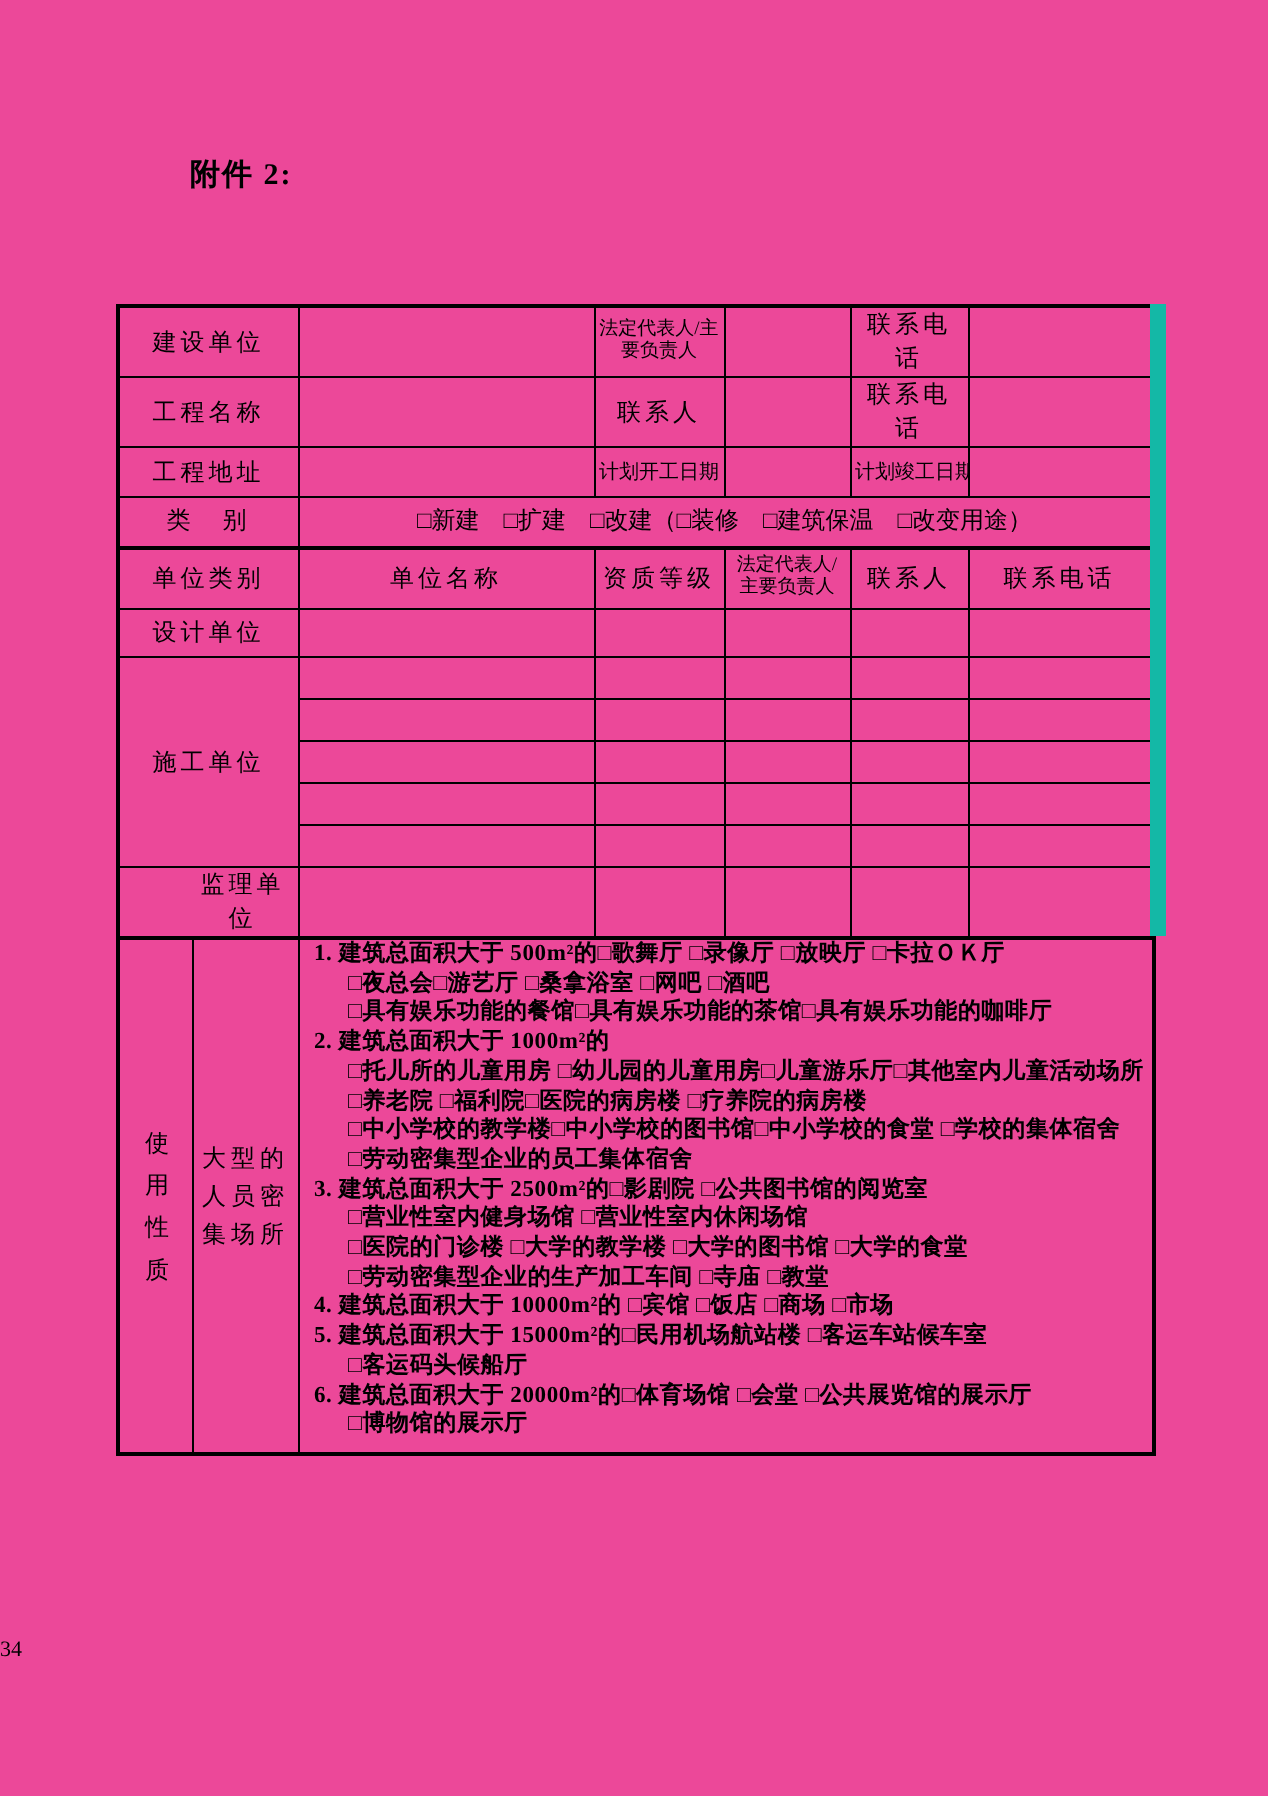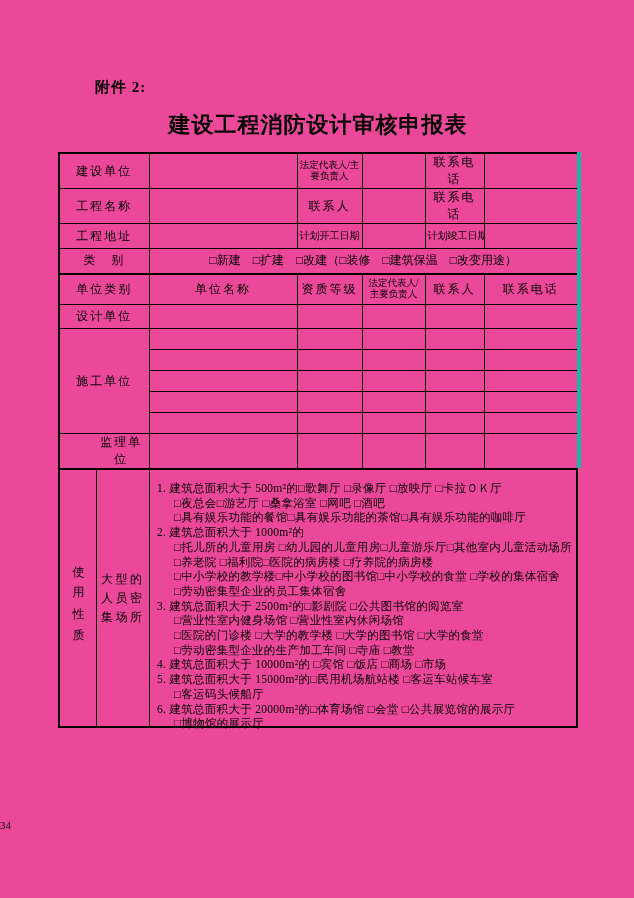--- a/index.html
+++ b/index.html
@@ -38,21 +38,21 @@
     position:absolute;
     left:58px;
     top:152px;
     width:520px;
   }
   table.form{
     border-collapse:collapse;
     table-layout:fixed;
     width:520px;
     border-left:2px solid #000;
-    border-right:4px solid #14b8a6;
+    border-right:8px solid #14b8a6;
     border-top:2px solid #000;
   }
   table.form td{
     border:1px solid #000;
     padding:0 2px;
     text-align:center;
     vertical-align:middle;
     overflow:hidden;
   }
   table.form tr.header-row td{border-top:2px solid #000;}
@@ -92,21 +92,22 @@
   .usage-col2 .wraptext{
     width:44px;
     font-size:12px;
     letter-spacing:2.5px;
     line-height:19px;
     word-break:break-all;
     text-align:left;
   }
   .usage-col3{
     flex:1;
-    padding:11px 2px 0 7px;
+    padding:0 2px 0 7px;
+    font-weight:bold;
   }
   .uline{
     font-size:11.5px;
     line-height:14.7px;
     white-space:nowrap;
     letter-spacing:0.3px;
   }
   .uline.cont{margin-left:17px;}
   .footer{
     position:absolute;
@@ -121,21 +122,20 @@
   .h25{height:24px;}
   .h22{height:21px;}
 </style>
 </head>
 <body>
 
 <div class="page">
 
   <div class="attachment">附件 2:</div>
 
-  <div class="title">建设工程消防设计审核申报表</div>
 
   <div class="content">
     <table class="form">
       <colgroup>
         <col style="width:90px">
           <col style="width:148px">
           <col style="width:65px">
         <col style="width:63px">
           <col style="width:59px">
           <col style="width:95px">

